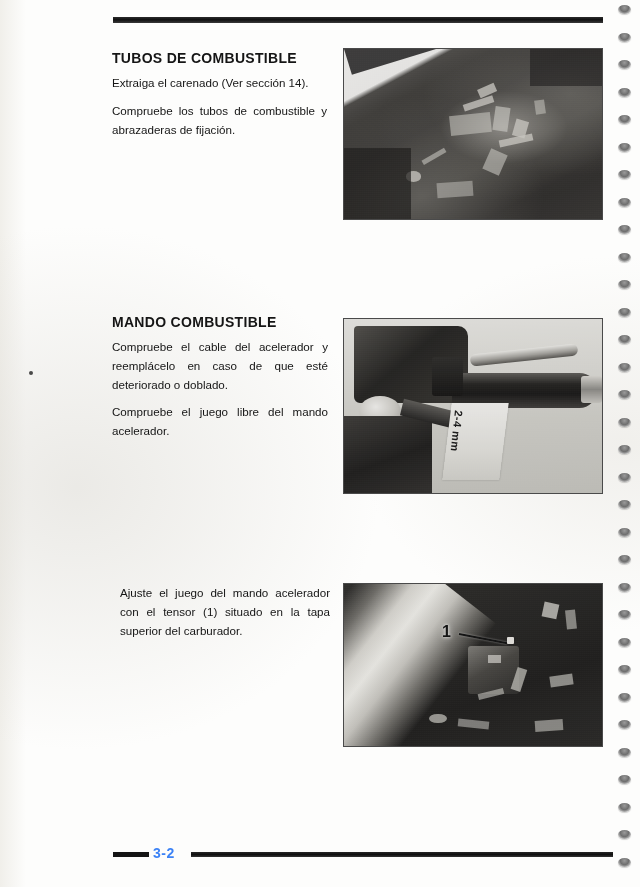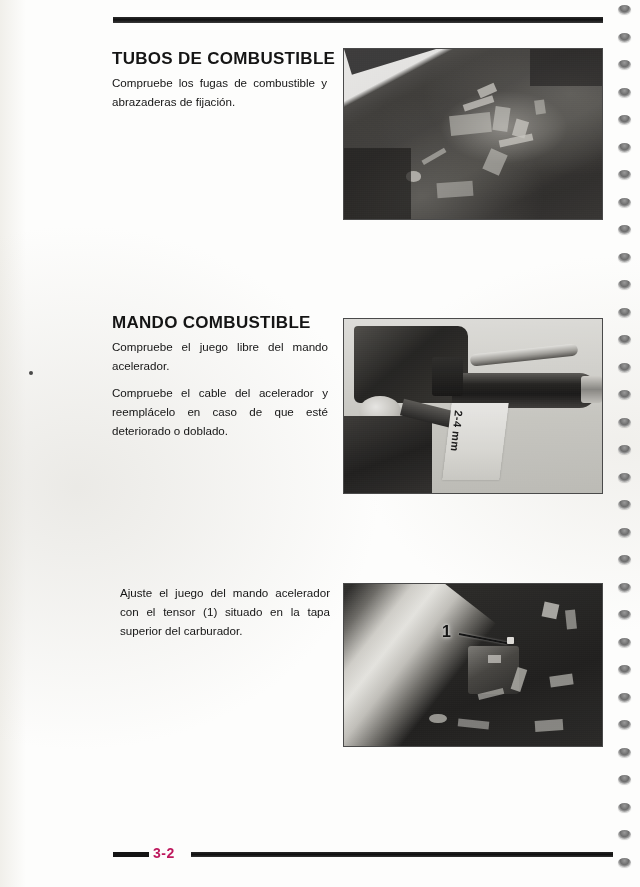--- a/index.html
+++ b/index.html
@@ -55,21 +55,21 @@
     width: 36px;
     height: 5px;
     background: #141414;
   }
   .footer-pageno {
     position: absolute;
     left: 40px;
     top: -3px;
     font-size: 14px;
     font-weight: bold;
-    color: #be185d;
+    color: #3b82f6;
     letter-spacing: 0.5px;
   }
   .footer-rule-right {
     position: absolute;
     left: 78px;
     top: 4px;
     width: 422px;
     height: 5px;
     background: linear-gradient(180deg,#262626 0%, #101010 50%, #333 100%);
   }
@@ -94,21 +94,21 @@
 
   
   .text-block {
     position: absolute;
     color: #151515;
     font-size: 11.6px;
     line-height: 19px;
   }
   .text-block .heading {
     font-weight: bold;
-    font-size: 17px;
+    font-size: 14px;
     letter-spacing: 0.3px;
     margin: 0 0 5px 0;
     white-space: nowrap;
   }
   .text-block p.para {
     margin: 0 0 9px 0;
     text-align: justify;
   }
   .text-block p.para:last-child {
     margin-bottom: 0;
@@ -331,27 +331,28 @@
 <body>
 
 <div class="page">
 
   <div class="scan-tint"></div>
 
   <div class="header-rule"></div>
 
   <div class="text-block" id="block-fuel">
     <div class="heading">TUBOS DE COMBUSTIBLE</div>
-    <p class="para">Compruebe los fugas de combustible y abrazaderas de fijación.</p>
+    <p class="para">Extraiga el carenado (Ver sección 14).</p>
+    <p class="para">Compruebe los tubos de combustible y abrazaderas de fijación.</p>
   </div>
 
   <div class="text-block tight" id="block-throttle">
     <div class="heading">MANDO COMBUSTIBLE</div>
+    <p class="para">Compruebe el cable del acelerador y reemplácelo en caso de que esté deteriorado o doblado.</p>
     <p class="para">Compruebe el juego libre del mando acelerador.</p>
-    <p class="para">Compruebe el cable del acelerador y reemplácelo en caso de que esté deteriorado o doblado.</p>
   </div>
 
   <div class="text-block" id="block-adjust">
     <p class="para">Ajuste el juego del mando acelerador con el tensor (1) situado en la tapa superior del carburador.</p>
   </div>
 
   <div class="photo" id="photo-fuel">
     <div class="p1-bg"></div>
     <div class="p1-haze"></div>
     <div class="p1-parts">

